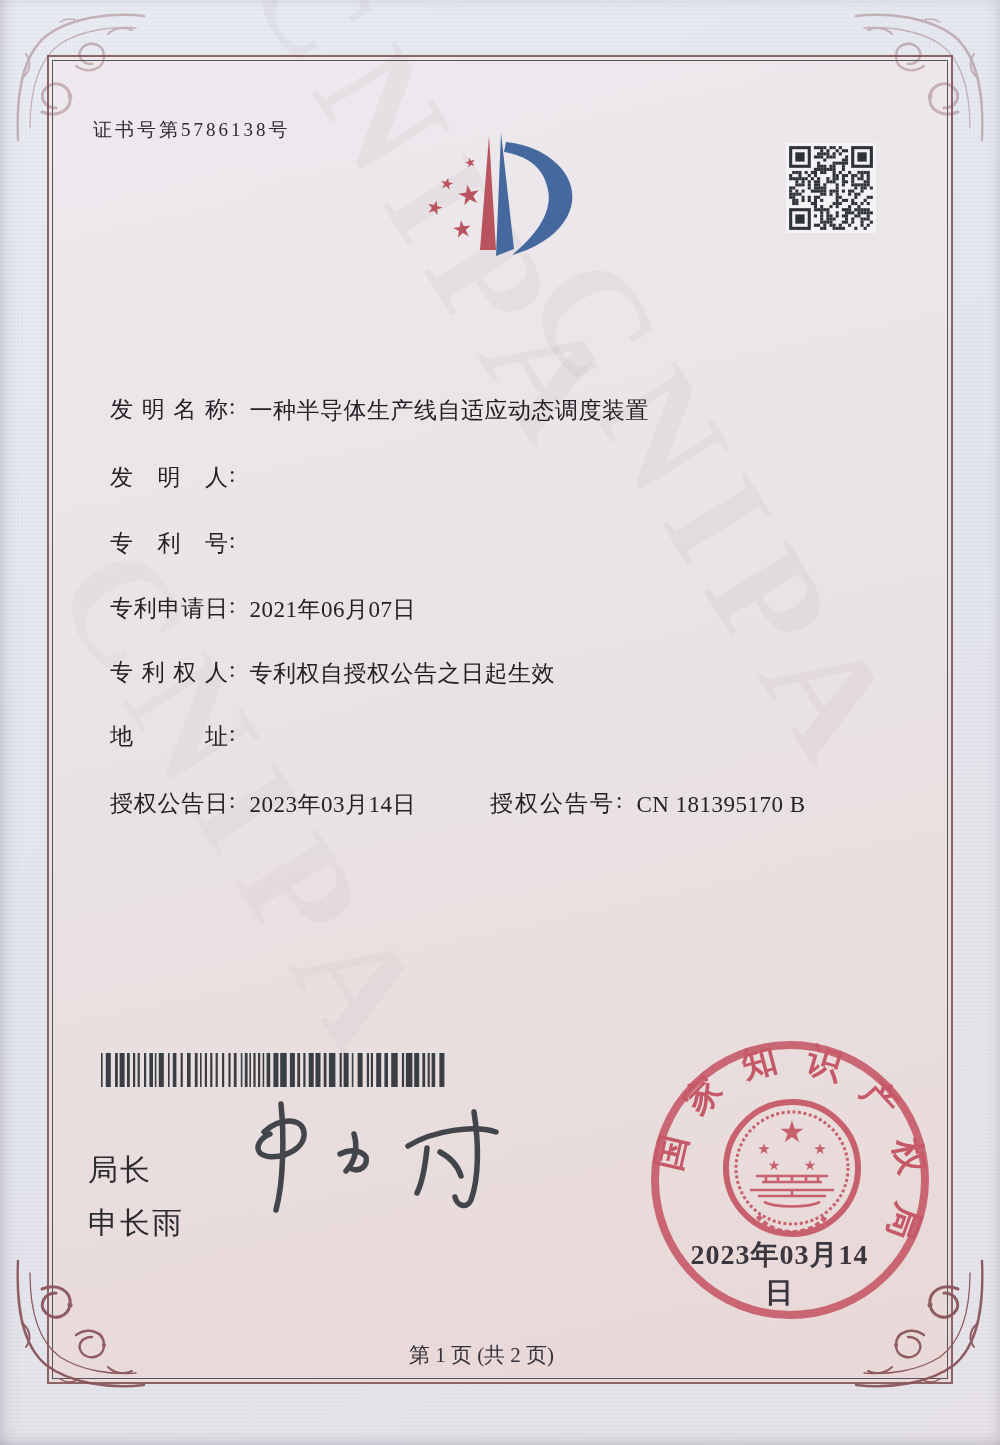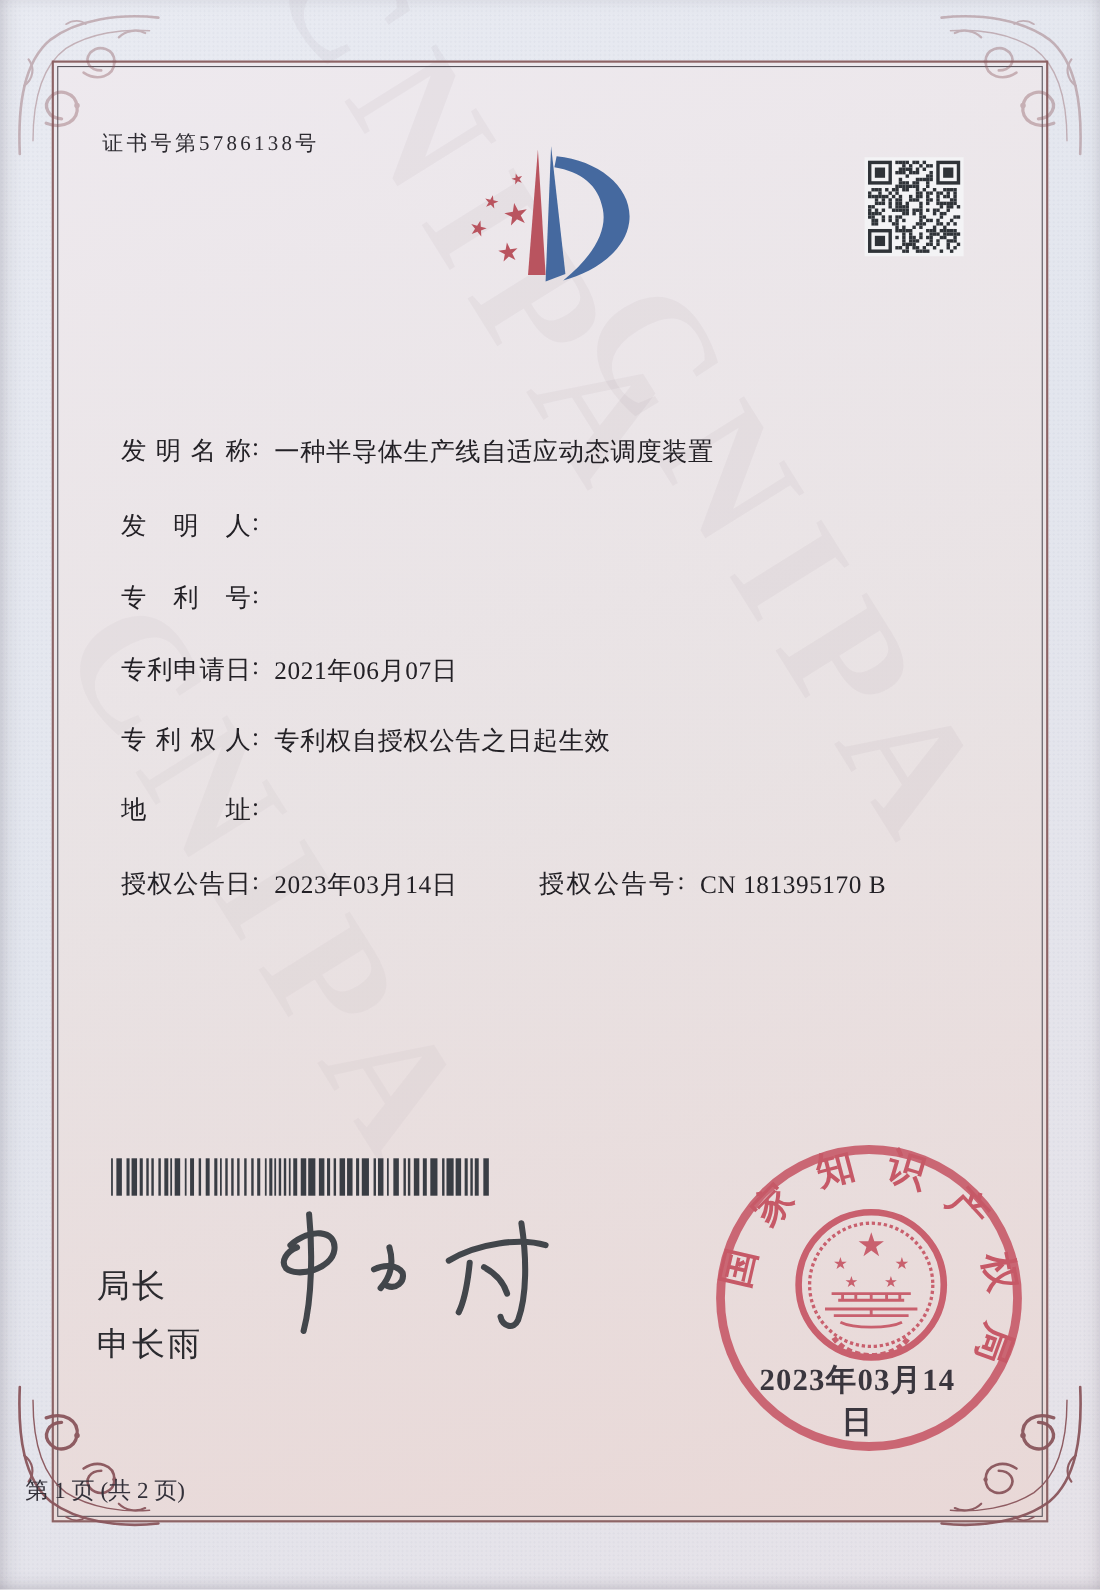--- a/index.html
+++ b/index.html
@@ -73,21 +73,21 @@
   .director .nm{margin-top:23px;}
   .sig{position:absolute;left:212px;top:1092px;}
   
   .seal{position:absolute;left:640px;top:1030px;width:300px;height:300px;opacity:.93;}
   .seal-char{font-size:35px;font-weight:700;fill:#c4505f;font-family:"Liberation Serif",serif;}
   .seal-date{
     position:absolute;left:682px;top:1236px;width:195px;text-align:center;
     font-size:28px;color:#3a363e;letter-spacing:1px;font-weight:600;
   }
   
-  .pageinfo{position:absolute;left:0;right:60px;top:1341px;text-align:left;font-size:21px;color:#33313a;padding-left:23px;}
+  .pageinfo{position:absolute;left:0;right:60px;top:1341px;text-align:center;font-size:21px;color:#33313a;padding-left:23px;}
   .contnote{position:absolute;left:0;right:90px;top:1397px;text-align:center;font-size:23px;
     letter-spacing:6px;color:#2f2d33;}
 </style>
 </head>
 <body>
 
 <div class="page">
 
   <div class="inner-paper"></div>
 

